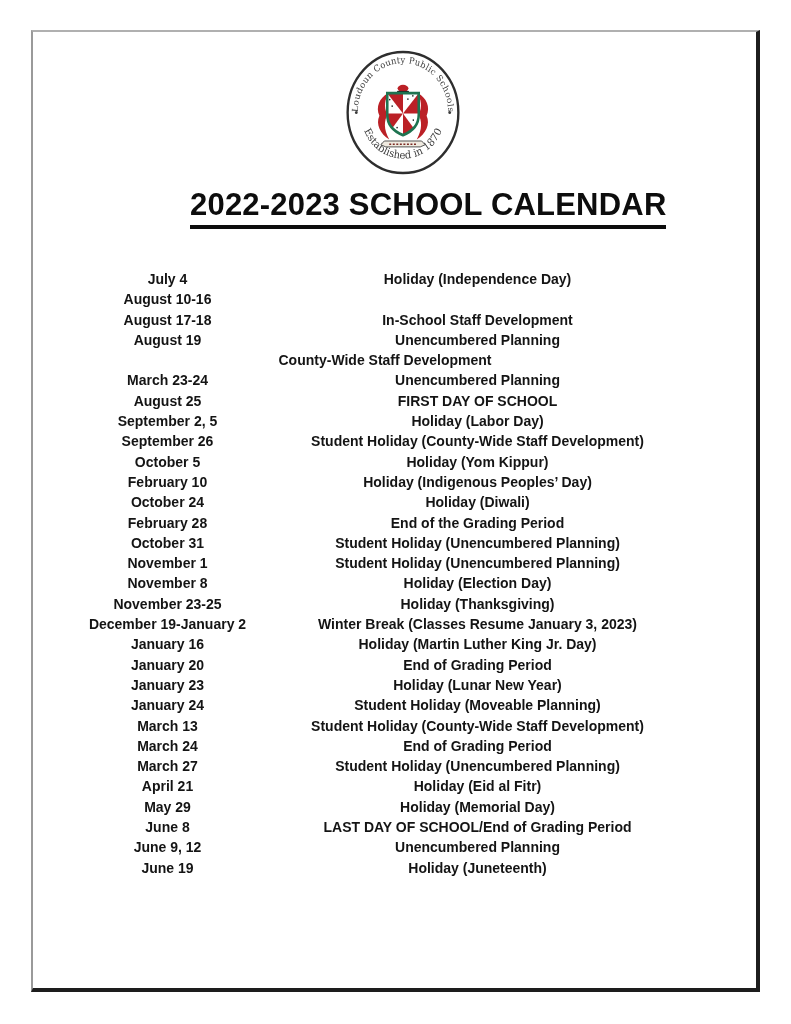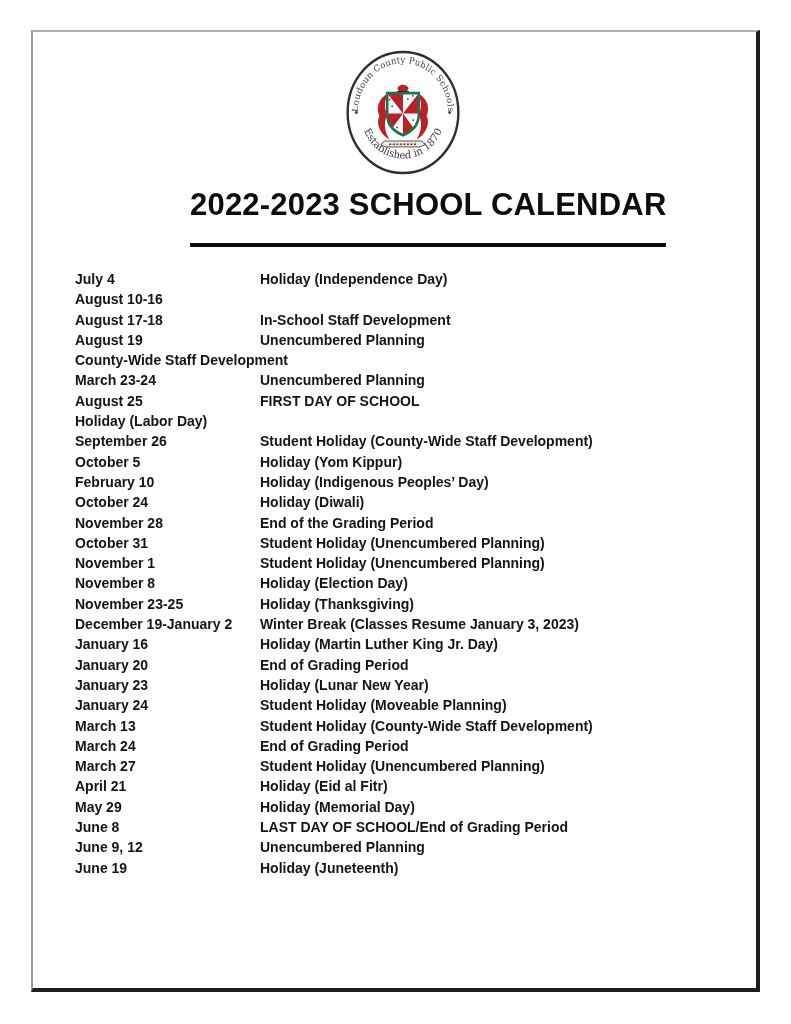--- a/index.html
+++ b/index.html
@@ -16,25 +16,25 @@
     border-bottom:4px solid #1d1d1d;
     background:#ffffff;
   }
   .seal {
     position:absolute; left:344px; top:48px; width:118px; height:129px;
   }
   .page-title {
     position:absolute; left:190px; top:189px;
     font-size:31px; font-weight:700; color:#0d0d0d;
     line-height:1.05; letter-spacing:0.2px; white-space:nowrap;
-    border-bottom:4px solid #0d0d0d; padding-bottom:21px;
+    border-bottom:4px solid #0d0d0d; padding-bottom:3px;
   }
   .calendar-list {
     position:absolute; left:75px; top:269px; width:620px;
-    font-size:14px; font-weight:700; color:#141414;
+    font-size:14px; font-weight:700; color:#141414;text-align:center;
   }
   .row { display:flex; line-height:20.3px; white-space:nowrap; }
   .date { flex:0 0 185px; }
   .event { flex:1; }
   .seal text { font-family:"DejaVu Serif", serif; fill:#3c3c3c; }
 </style>
 </head>
 <body>
 
 <div class="page-frame"></div>
@@ -126,20 +126,21 @@
     <span class="date">March 23-24</span>
     <span class="event">Unencumbered Planning</span>
   </div>
 
   <div class="row">
     <span class="date">August 25</span>
     <span class="event">FIRST DAY OF SCHOOL</span>
   </div>
 
   <div class="row">
+    <span class="date">September 2, 5</span>
     <span class="event">Holiday (Labor Day)</span>
   </div>
 
   <div class="row">
     <span class="date">September 26</span>
     <span class="event">Student Holiday (County-Wide Staff Development)</span>
   </div>
 
   <div class="row">
     <span class="date">October 5</span>
@@ -150,21 +151,21 @@
     <span class="date">February 10</span>
     <span class="event">Holiday (Indigenous Peoples’ Day)</span>
   </div>
 
   <div class="row">
     <span class="date">October 24</span>
     <span class="event">Holiday (Diwali)</span>
   </div>
 
   <div class="row">
-    <span class="date">November 28</span>
+    <span class="date">February 28</span>
     <span class="event">End of the Grading Period</span>
   </div>
 
   <div class="row">
     <span class="date">October 31</span>
     <span class="event">Student Holiday (Unencumbered Planning)</span>
   </div>
 
   <div class="row">
     <span class="date">November 1</span>

